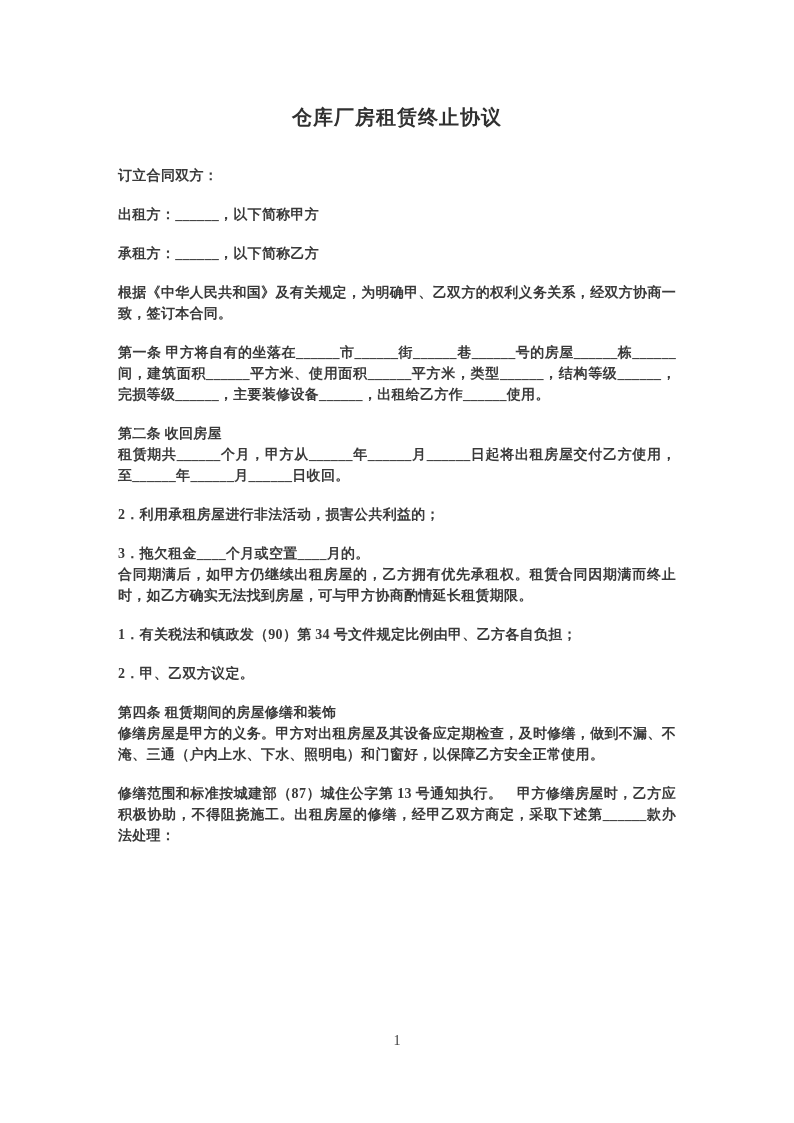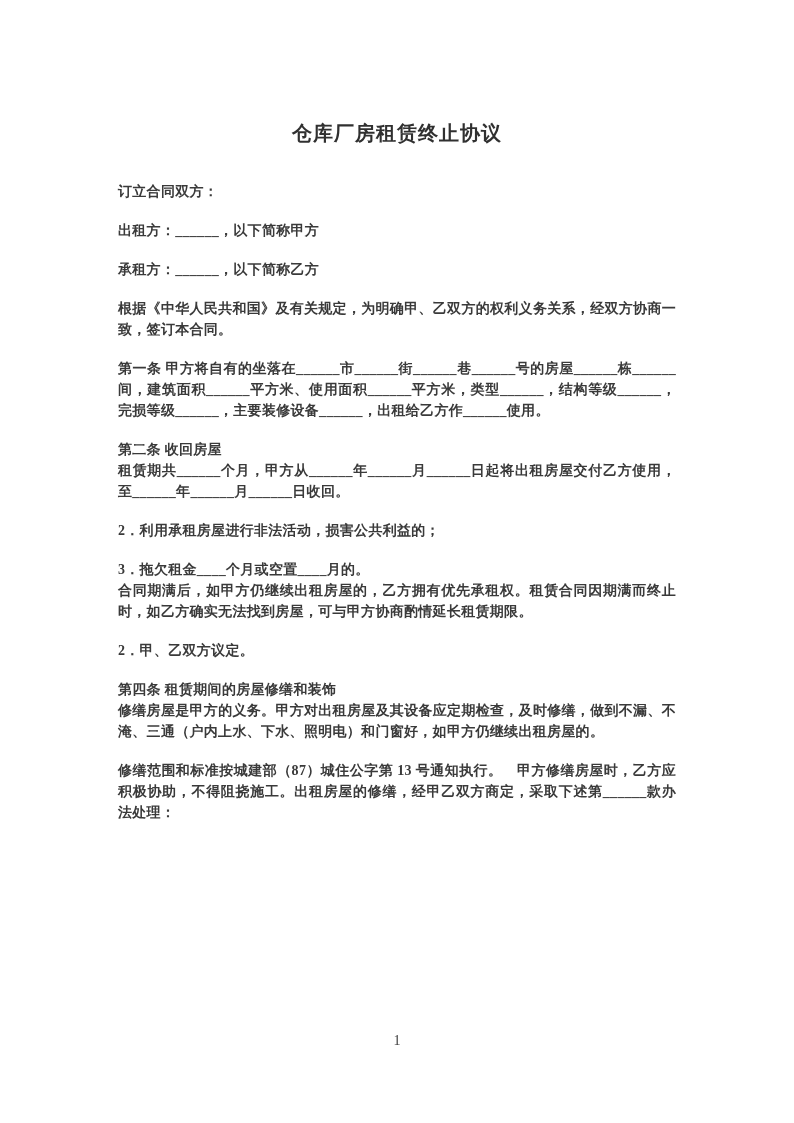--- a/index.html
+++ b/index.html
@@ -13,21 +13,21 @@
     height: 1123px;
     margin: 0 auto;
     background: #ffffff;
     overflow: hidden;
     font-family: "Liberation Serif", "DejaVu Serif", serif;
     color: #3a3a3a;
     box-sizing: border-box;
     padding: 103px 118px 0 118px;
   }
   .doc-title {
-    margin: 16px 0 34px 0;
+    margin: 0 0 34px 0;
     font-size: 20px;
     line-height: 28px;
     font-weight: bold;
     text-align: center;
     color: #303030;
     letter-spacing: 1px;
   }
   .doc-body .para {
     margin: 0 0 18px 0;
     font-size: 14px;
@@ -59,21 +59,22 @@
     <p class="para">订立合同双方：</p>
     <p class="para">出租方：______，以下简称甲方</p>
     <p class="para">承租方：______，以下简称乙方</p>
     <p class="para">根据《中华人民共和国》及有关规定，为明确甲、乙双方的权利义务关系，经双方协商一致，签订本合同。</p>
     <p class="para">第一条 甲方将自有的坐落在______市______街______巷______号的房屋______栋______间，建筑面积______平方米、使用面积______平方米，类型______，结构等级______，完损等级______，主要装修设备______，出租给乙方作______使用。</p>
     <p class="para">第二条 收回房屋
 租赁期共______个月，甲方从______年______月______日起将出租房屋交付乙方使用，至______年______月______日收回。</p>
     <p class="para">2．利用承租房屋进行非法活动，损害公共利益的；</p>
     <p class="para">3．拖欠租金____个月或空置____月的。
 合同期满后，如甲方仍继续出租房屋的，乙方拥有优先承租权。租赁合同因期满而终止时，如乙方确实无法找到房屋，可与甲方协商酌情延长租赁期限。</p>
+    <p class="para">1．有关税法和镇政发（90）第 34 号文件规定比例由甲、乙方各自负担；</p>
     <p class="para">2．甲、乙双方议定。</p>
     <p class="para">第四条 租赁期间的房屋修缮和装饰
-修缮房屋是甲方的义务。甲方对出租房屋及其设备应定期检查，及时修缮，做到不漏、不淹、三通（户内上水、下水、照明电）和门窗好，如甲方仍继续出租房屋的。</p>
+修缮房屋是甲方的义务。甲方对出租房屋及其设备应定期检查，及时修缮，做到不漏、不淹、三通（户内上水、下水、照明电）和门窗好，以保障乙方安全正常使用。</p>
     <p class="para">修缮范围和标准按城建部（87）城住公字第 13 号通知执行。　甲方修缮房屋时，乙方应积极协助，不得阻挠施工。出租房屋的修缮，经甲乙双方商定，采取下述第______款办法处理：</p>
   </div>
 
   <div class="page-number">1</div>
 
 </div>
 
 </body></html>

